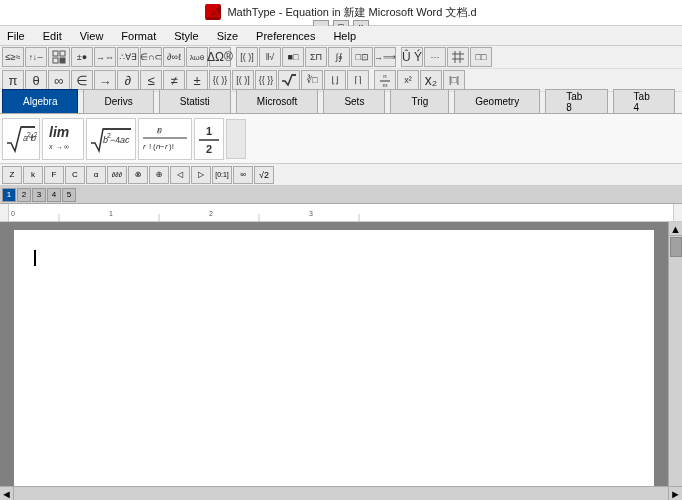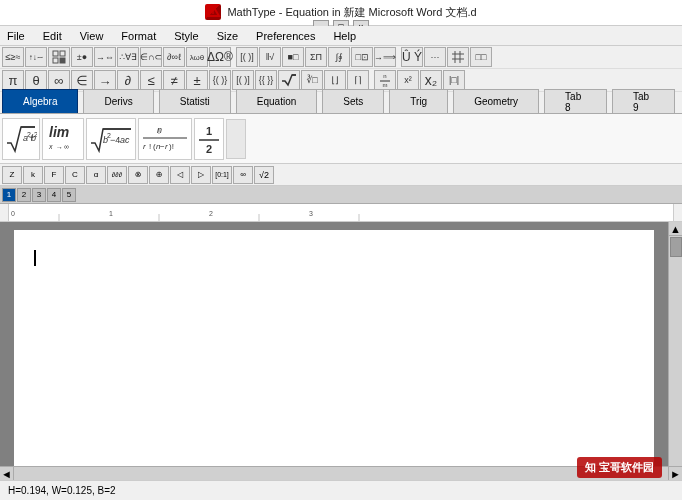--- a/index.html
+++ b/index.html
@@ -379,26 +379,26 @@
     </div>
     <div class="tb-btn" style="font-size:9px">x²</div>
     <div class="tb-btn" style="font-size:14px">x₂</div>
     <div class="tb-btn" style="font-size:9px">|□|</div>
   </div>
 
   <div class="tabs-row">
     <div class="tab-item active">Algebra</div>
     <div class="tab-item">Derivs</div>
     <div class="tab-item">Statisti</div>
-    <div class="tab-item">Equation</div>
+    <div class="tab-item">Microsoft</div>
     <div class="tab-item">Sets</div>
     <div class="tab-item">Trig</div>
     <div class="tab-item">Geometry</div>
     <div class="tab-item">Tab 8</div>
-    <div class="tab-item">Tab 9</div>
+    <div class="tab-item">Tab 4</div>
   </div>
 
   <div class="symbol-row">
     <div class="sym-btn">
       <svg width="32" height="36" viewBox="0 0 32 36">
         <polyline points="2,22 6,22 10,30 16,6 30,6" fill="none" stroke="#333" stroke-width="1.5"></polyline>
         <line x1="16" y1="6" x2="30" y2="6" stroke="#333" stroke-width="1.5"></line>
         <text x="18" y="20" font-size="9" fill="#333" font-style="italic">a</text>
         <text x="22" y="16" font-size="7" fill="#333">2</text>
         <text x="24" y="20" font-size="9" fill="#333">+</text>
@@ -503,20 +503,14 @@
       <div class="scrollbar-thumb"></div>
     </div>
   </div>
 
   <div style="height:14px; background:#d0d0d0; border-top:1px solid #aaa; display:flex; align-items:center;">
     <div style="width:14px; height:100%; border-right:1px solid #aaa; display:flex; align-items:center; justify-content:center; cursor:pointer; background:#d0d0d0;">◄</div>
     <div style="flex:1; height:100%; background:#d0d0d0;"></div>
     <div style="width:14px; height:100%; border-left:1px solid #aaa; display:flex; align-items:center; justify-content:center; cursor:pointer; background:#d0d0d0;">►</div>
   </div>
 
-  <div class="status-bar">
-    <span>H=0.194, W=0.125, B=2</span>
-  </div>
-
-  <div class="watermark">
-    <span>知 宝哥软件园</span>
-  </div>
+
 </div>
 
 </body></html>

